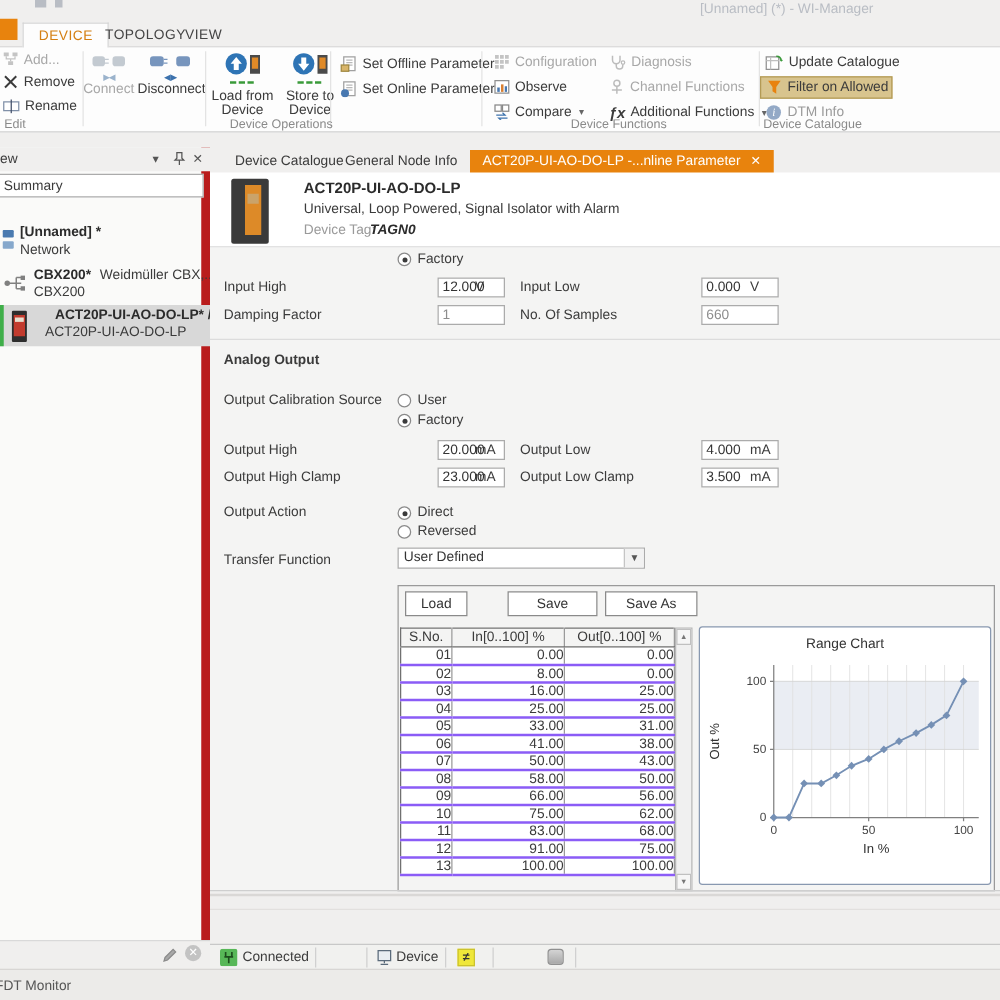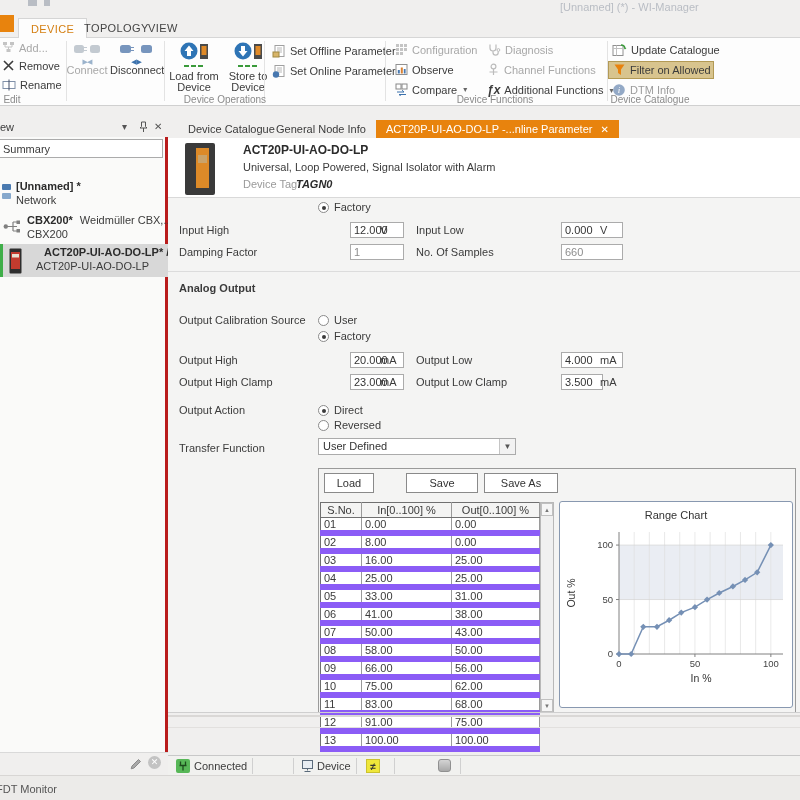--- a/index.html
+++ b/index.html
@@ -24,21 +24,21 @@
   .glabel{position:absolute;top:56px;font-size:10px;color:#8a8a8a;text-align:center;}
   .rbtn{position:absolute;display:flex;align-items:center;gap:4px;color:#3b3b3b;white-space:nowrap;}
   .rbtn.disabled{color:#a8a8a8;}
   .bigbtn{position:absolute;width:52px;text-align:center;color:#3b3b3b;}
   .bigbtn .lbl{line-height:11px;font-size:11px;}
   .arrows{font-size:7px;letter-spacing:-1px;line-height:6px;}
   .caret{font-size:8px;color:#666;margin-left:2px;}
   .hl-filter{position:absolute;left:608px;top:23px;width:106px;height:18px;background:#d8c48e;border:1px solid #b39a55;}
 
   
-  .sidebar{position:absolute;left:0;top:118px;width:168px;height:654px;background:#fafaf9;border-right:3px solid #b91c1c;}
+  .sidebar{position:absolute;left:0;top:118px;width:168px;height:654px;background:#fafaf9;border-right:7px solid #b91c1c;}
   .sb-head{position:absolute;left:0;top:0;width:168px;height:19px;background:#f0efee;}
   .sb-title{position:absolute;left:0;top:3px;color:#3b3b3b;}
   .sb-ico{position:absolute;top:3px;color:#555;font-size:10px;}
   .sb-filter{position:absolute;left:-2px;top:21px;width:165px;height:19px;background:#fff;border:1px solid #ababab;padding:2px 4px;font-size:11px;color:#3b3b3b;}
   .tree-item{position:absolute;left:0;width:168px;cursor:default;}
   .tree-item.selected{background:#d8d8d8;}
   .sel-green{position:absolute;left:0;top:0;width:3px;height:100%;background:#3fae49;}
   .ti-l1{position:absolute;top:2px;font-weight:bold;color:#2b2b2b;white-space:nowrap;}
   .ti-extra{font-weight:normal;color:#3b3b3b;padding-left:7px;}
   .ti-l2{position:absolute;top:16px;color:#3b3b3b;white-space:nowrap;}
@@ -67,21 +67,21 @@
   .radio{position:absolute;width:11px;height:11px;border:1px solid #8a8a8a;border-radius:50%;background:#fff;}
   .radio.sel::after{content:"";position:absolute;left:2.5px;top:2.5px;width:4px;height:4px;border-radius:50%;background:#3b3b3b;}
   .hline{position:absolute;left:0;width:632px;height:1px;background:#dcdcdc;}
   .dropdown{position:absolute;left:150px;top:240px;width:198px;height:17px;background:#fff;border:1px solid #ababab;padding:1px 4px;color:#333;}
   .dropdown .dbtn{position:absolute;right:0;top:0;width:16px;height:15px;border-left:1px solid #c5c5c5;background:#f2f2f2;text-align:center;font-size:8px;color:#555;line-height:15px;}
 
   .tbox{position:absolute;left:150px;top:270px;width:478px;height:245px;border:1px solid #9a9a9a;background:#f4f4f3;}
   .btn{position:absolute;top:4px;height:20px;background:#fff;border:1px solid #8a8a8a;text-align:center;line-height:18px;color:#333;}
   table.xfer{position:absolute;left:1px;top:33px;border-collapse:collapse;table-layout:fixed;background:#fff;border:1px solid #707070;}
   table.xfer th{height:15px;font-weight:normal;font-size:11px;background:#f4f4f3;border-bottom:1px solid #707070;border-right:1px solid #9a9a9a;padding:0;}
-  table.xfer td{height:14px;font-size:11px;border-bottom:6px solid #8b5cf6;border-right:1px solid #9a9a9a;padding:0 0 0 3px;white-space:nowrap;overflow:hidden;}
+  table.xfer td{height:14px;font-size:11px;border-bottom:2px solid #8b5cf6;border-right:1px solid #9a9a9a;padding:0 0 0 3px;white-space:nowrap;overflow:hidden;text-align:right;}
   .vscroll{position:absolute;left:221px;top:33px;width:14px;height:211px;background:#f0f0f0;border:1px solid #b8b8b8;}
   .varrow{position:absolute;left:0;width:12px;height:13px;background:#f6f6f6;border:1px solid #c0c0c0;font-size:6px;color:#777;text-align:center;line-height:12px;}
 
   .chartpanel{position:absolute;left:240px;top:32px;width:234px;height:207px;background:#fff;border:1px solid #8898b0;border-radius:3px;}
   .charttitle{position:absolute;left:0;top:7px;width:232px;text-align:center;color:#333;}
   .ct{font-size:9.5px;fill:#444;font-family:"Liberation Sans",sans-serif;}
   .cl{font-size:10.5px;fill:#333;font-family:"Liberation Sans",sans-serif;}
 
   .postline1{position:absolute;left:0;top:597px;width:632px;height:2px;background:#dad8d6;}
   .postline2{position:absolute;left:0;top:609px;width:632px;height:1px;background:#e2e0de;}
@@ -396,21 +396,21 @@
       <div class="field" style="left:150px;top:154px;">20.000</div>
       <div class="plabel" style="left:212px;top:156px;">mA</div>
       <div class="plabel" style="left:248px;top:156px;">Output Low</div>
       <div class="field" style="left:361px;top:154px;width:62px;">4.000</div>
       <div class="plabel" style="left:432px;top:156px;">mA</div>
 
       <div class="plabel" style="left:11px;top:178px;">Output High Clamp</div>
       <div class="field" style="left:150px;top:176px;">23.000</div>
       <div class="plabel" style="left:212px;top:178px;">mA</div>
       <div class="plabel" style="left:248px;top:178px;">Output Low Clamp</div>
-      <div class="field" style="left:361px;top:176px;width:42px;">3.500</div>
+      <div class="field" style="left:361px;top:176px;width:62px;">3.500</div>
       <div class="plabel" style="left:432px;top:178px;">mA</div>
 
       <div class="plabel" style="left:11px;top:206px;">Output Action</div>
       <div class="radio sel" style="left:150px;top:207px;"></div>
       <div class="plabel" style="left:166px;top:206px;text-align:center;">Direct</div>
       <div class="radio" style="left:150px;top:222px;"></div>
       <div class="plabel" style="left:166px;top:221px;">Reversed</div>
 
       <div class="plabel" style="left:11px;top:244px;">Transfer Function</div>
       <div class="dropdown">

